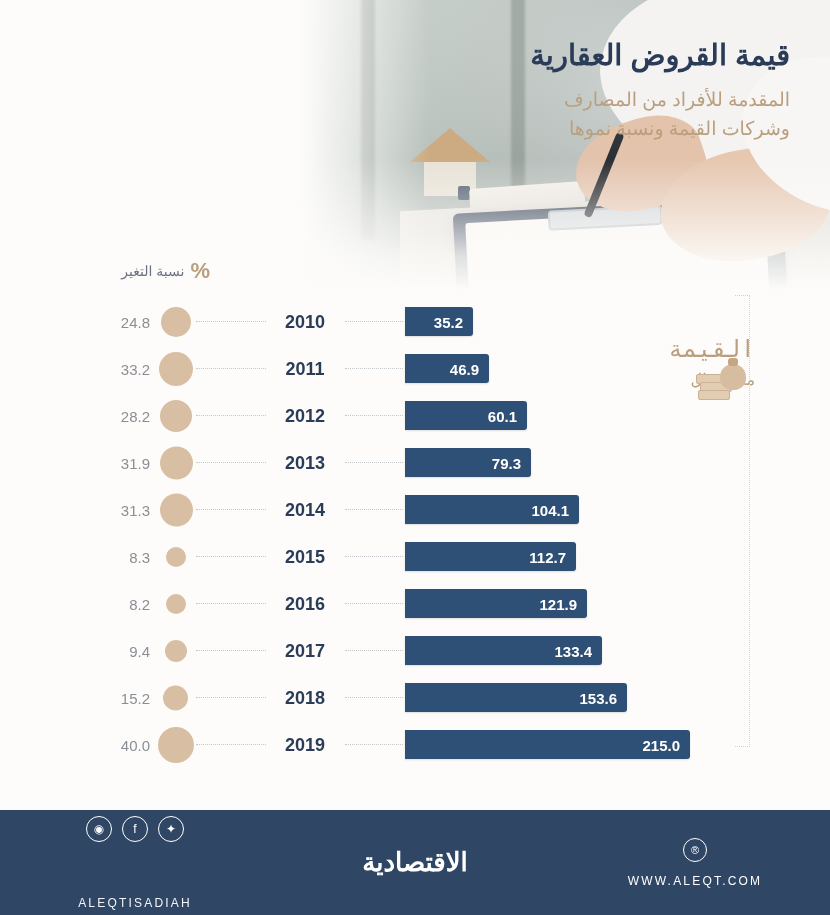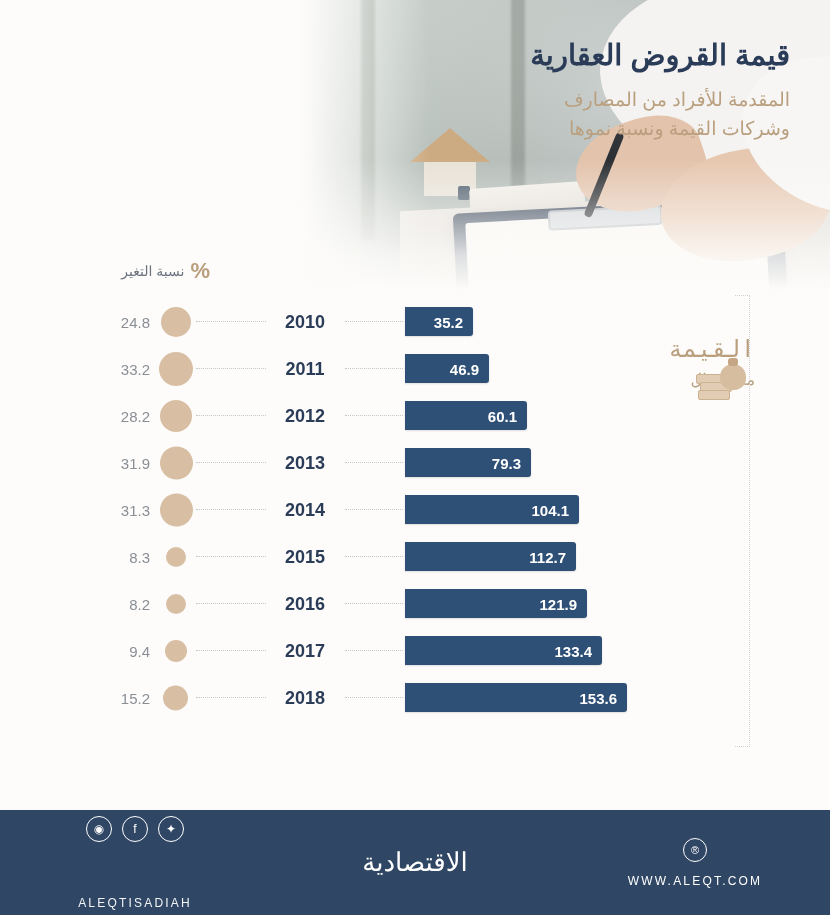--- a/index.html
+++ b/index.html
@@ -412,21 +412,21 @@
     margin-top: 44px;
   }
   .footer-center {
     position: absolute;
     left: 270px; top: 0;
     width: 290px; height: 105px;
     display: flex; align-items: center; justify-content: center;
   }
   .footer-logo {
     font-size: 26px;
-    font-weight: normal;
+    font-weight: bold;
     letter-spacing: 0px;
     color: #ffffff;
   }
   .footer-right {
     position: absolute;
     right: 0; top: 0;
     width: 270px; height: 105px;
     display: flex;
     flex-direction: column;
     align-items: center;
@@ -593,20 +593,30 @@
         <div class="pct">15.2</div>
         <div class="circle" style="width:25px;height:25px;left:163px;"></div>
         <div class="leader-left"></div>
         <div class="year">2018</div>
         <div class="leader-right"></div>
         <div class="bar" style="width:222px">
           <span class="bar-value">153.6</span>
         </div>
       </div>
 
+      <div class="row">
+        <div class="pct">40.0</div>
+        <div class="circle" style="width:36px;height:36px;left:158px;"></div>
+        <div class="leader-left"></div>
+        <div class="year">2019</div>
+        <div class="leader-right"></div>
+        <div class="bar" style="width:285px">
+          <span class="bar-value">215.0</span>
+        </div>
+      </div>
 
     </div>
   </div>
 
   <div class="bracket"></div>
 
   <div class="footer">
     <div class="footer-left">
       <div class="social">
         <div class="ic">◉</div>

